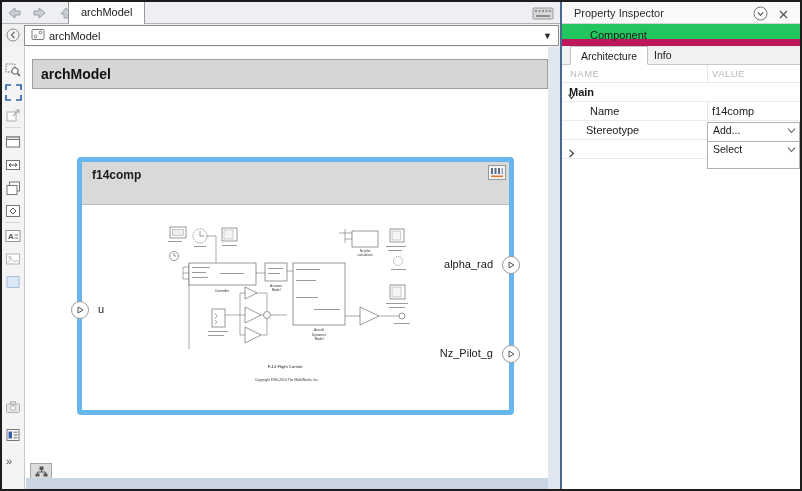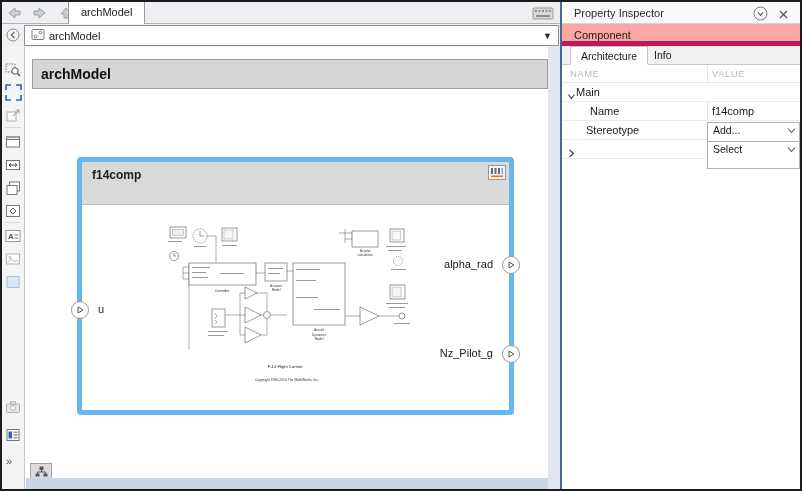--- a/index.html
+++ b/index.html
@@ -50,35 +50,35 @@
 
   .port { position:absolute; width:18px; height:18px; border-radius:50%; background:#fff;
           border:1px solid #9a9a9a; display:flex; align-items:center; justify-content:center; }
   .port-label { position:absolute; font-size:11px; color:#1a1a1a; white-space:nowrap; }
 
   
   .inspector { position:absolute; left:560px; top:0; right:0; height:100%; background:#fff; }
   .pi-header { position:relative; height:22px; background:#fafafa; border-bottom:1px solid #d4d4d4;
                font-size:11px; color:#2b2b2b; line-height:22px; padding-left:12px; }
   .pi-hdr-ico { position:absolute; top:4px; }
-  .pi-object { height:22px; border-bottom:5px solid #be185d; font-size:11px; color:#1a1a1a;
-               line-height:22px; padding-left:12px; background:#fca5a5; }
+  .pi-object { height:22px; border-bottom:7px solid #be185d; font-size:11px; color:#1a1a1a;
+               line-height:22px; padding-left:28px; background:#22c55e; }
   .pi-tabs { position:relative; height:19px; background:#f0f1f2; border-bottom:1px solid #c9c9c9;padding-left:40px; }
   .pi-tab { position:absolute; top:0; height:19px; font-size:10.5px; line-height:18px; padding:0 10px; color:#1a1a1a; }
   .pi-tab.active { left:8px; background:#fff; border:1px solid #c3c3c3; border-bottom:1px solid #fff; }
   .pi-tab.idle { left:82px; }
   .pi-colhdr { position:relative; height:18px; border-bottom:1px solid #e6e6e6; font-size:9.5px;
                color:#b9b9b9; line-height:18px; letter-spacing:0.5px; }
   .pi-colhdr .c1 { position:absolute; left:8px; }
   .pi-colhdr .c2 { position:absolute; left:150px; }
   .pi-colhdr .vdiv, .row-vdiv { position:absolute; left:145px; top:0; bottom:0; width:1px; background:#e6e6e6; }
   .pi-row { position:relative; height:19px; border-bottom:1px solid #ebebeb; font-size:11px;
             color:#1a1a1a; line-height:18px; }
   .pi-row .chev { position:absolute; left:5px; top:5px; }
-  .pi-row .lbl-group { position:absolute; left:14px; font-weight:normal; }
+  .pi-row .lbl-group { position:absolute; left:7px; font-weight:bold; }
   .pi-row .lbl-sub { position:absolute; left:28px; }
   .pi-row .lbl-plain { position:absolute; left:24px; }
   .pi-row .val-plain { position:absolute; left:150px; }
   .pi-select { position:absolute; left:145px; top:1px; width:93px; height:28px; background:#fff;
                border:1px solid #b1b1b1; font-size:10.5px; line-height:14px; padding-left:5px; color:#1a1a1a; }
   .pi-select svg { position:absolute; right:3px; top:4px; }
 </style>
 </head>
 <body>
 

